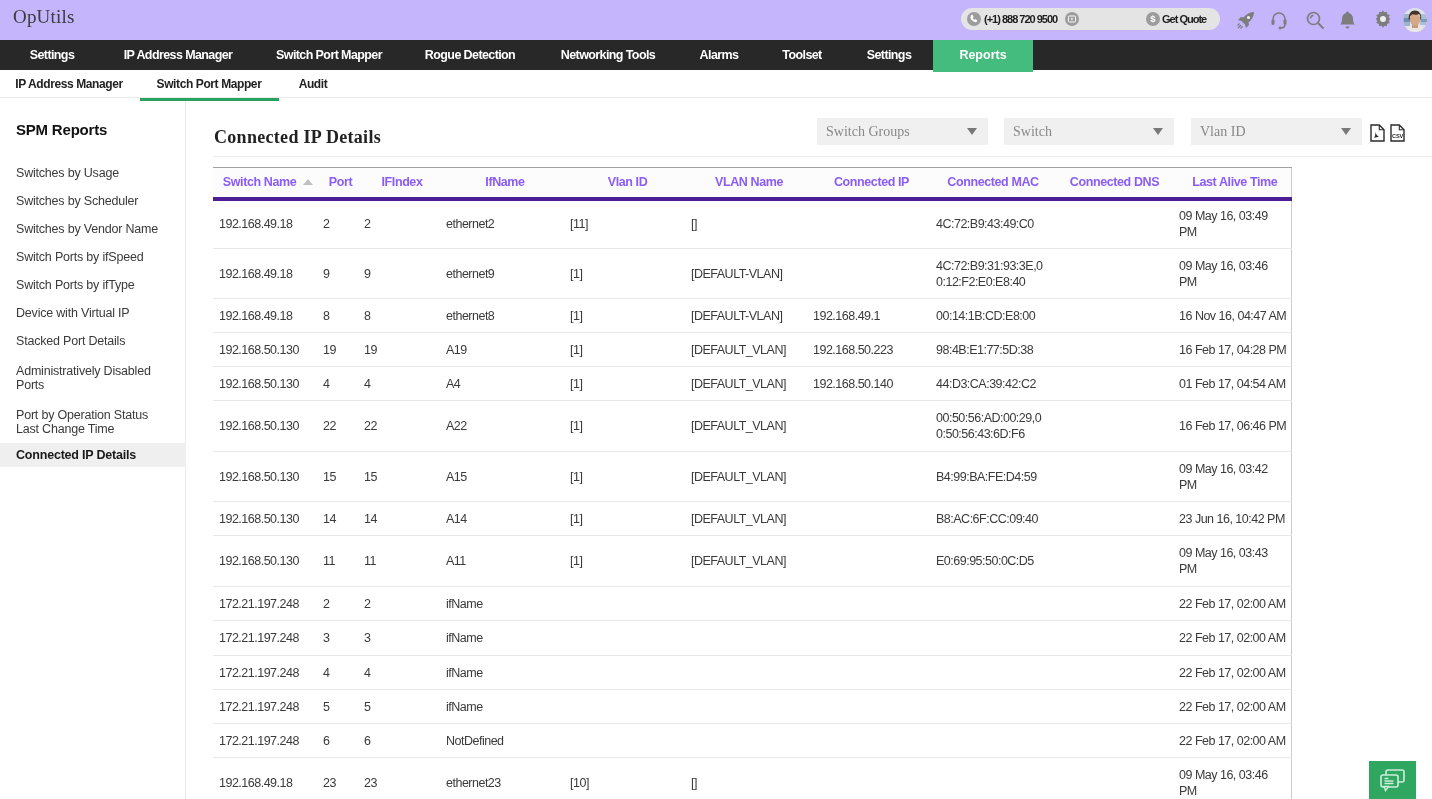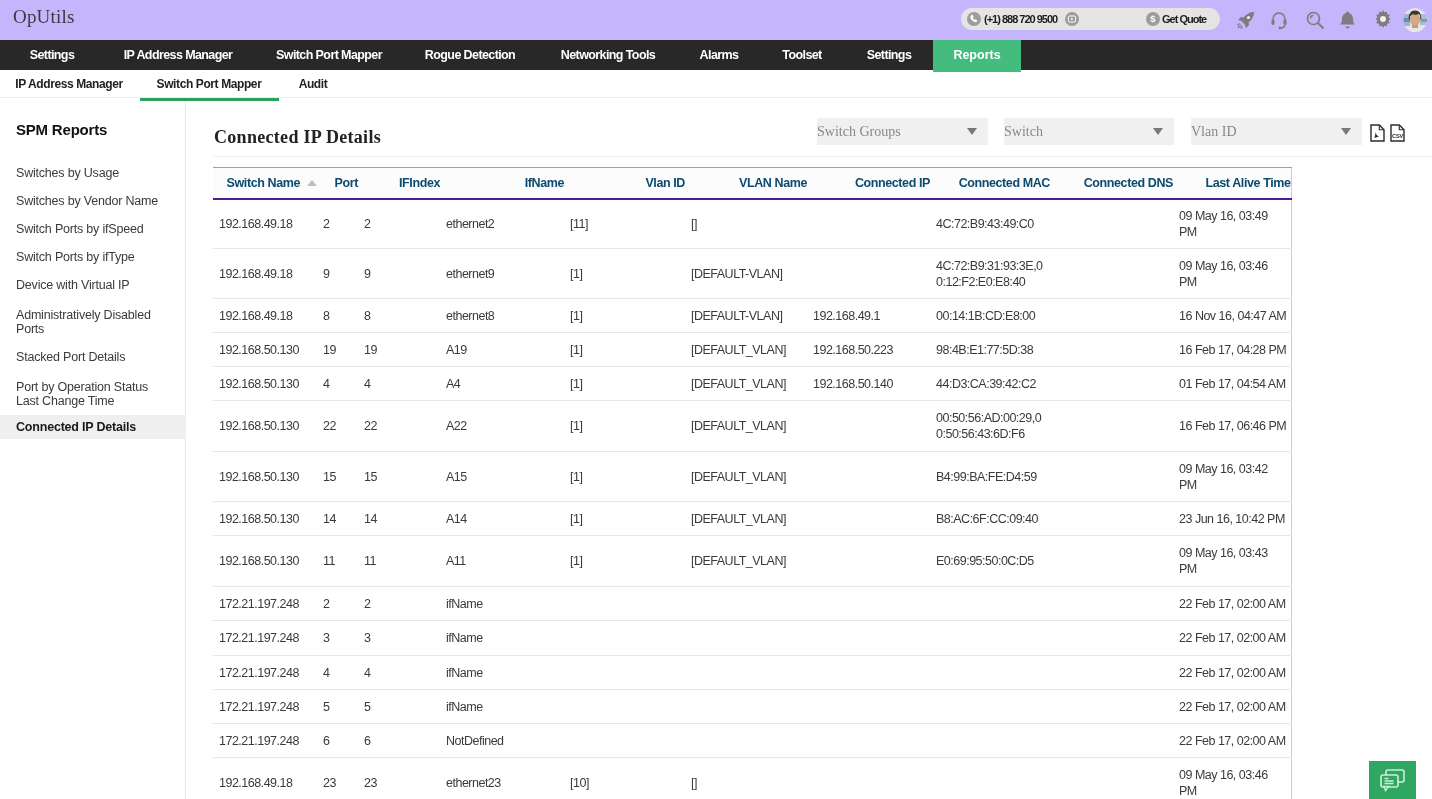--- a/index.html
+++ b/index.html
@@ -5,35 +5,35 @@
 * { margin:0; padding:0; box-sizing:border-box; }
 html,body { width:1432px; height:799px; overflow:hidden; background:#fff; font-family:"Liberation Sans", sans-serif; }
 .topbar { position:absolute; left:0; top:0; width:1432px; height:40px; background:#c4b5fd; }
 .logo { position:absolute; left:13px; top:6px; font-family:"Liberation Serif", serif; font-size:19px; color:#3c3c3c; letter-spacing:0.2px; }
 .pill { position:absolute; left:961px; top:8px; width:259px; height:22px; background:#e4e4e4; border-radius:11px; }
 .pill-item { position:absolute; top:8px; height:22px; line-height:22px; font-size:11px; font-weight:bold; color:#1d1d1d; letter-spacing:-1px; }
 .circ-svg { position:absolute; top:12px; }
 .topicon { position:absolute; top:10px; }
 .nav { position:absolute; left:0; top:40px; width:1432px; height:30px; background:#282828; }
 .nav-item { position:absolute; top:0; height:30px; line-height:30px; color:#fff; font-size:12.5px; font-weight:bold; letter-spacing:-0.6px; transform:translateX(-50%); white-space:nowrap; }
-.reports-tab { position:absolute; left:933px; top:0; width:88px; height:32px; background:#44bc7e; text-align:center; line-height:30px; color:#fff; font-size:12.5px; font-weight:bold; z-index:3; }
+.reports-tab { position:absolute; left:933px; top:0; width:100px; height:32px; background:#44bc7e; text-align:center; line-height:30px; color:#fff; font-size:12.5px; font-weight:bold; z-index:3; }
 .subnav { position:absolute; left:0; top:70px; width:1432px; height:28px; background:#fff; border-bottom:1px solid #ececec; }
 .subnav-item { position:absolute; top:0; height:28px; line-height:28px; font-size:12px; letter-spacing:-0.4px; font-weight:bold; color:#222; transform:translateX(-50%); white-space:nowrap; }
 .green-underline { position:absolute; left:140px; top:98px; width:139px; height:3px; background:#27a35f; z-index:2; }
 .sidebar { position:absolute; left:0; top:98px; width:186px; height:701px; background:#fff; border-right:1px solid #e9e9e9; }
 .side-head { position:absolute; left:16px; top:121px; font-size:15px; font-weight:bold; color:#111; letter-spacing:-0.2px; }
 .side-list { position:absolute; left:0; top:159px; width:186px; }
 .side-item { padding:7px 10px 7px 16px; font-size:12.5px; line-height:14px; color:#3a3a3a; letter-spacing:-0.2px; }
 .side-item.sel { background:#efefef; color:#1a1a1a; font-weight:bold; }
 .title { position:absolute; left:214px; top:127px; font-family:"Liberation Serif", serif; font-size:18px; font-weight:bold; color:#222; letter-spacing:0.3px; }
-.dd { position:absolute; top:118px; height:27px; background:#f0f0f0; font-family:"Liberation Serif", serif; font-size:14px; color:#888; line-height:27px; }
+.dd { position:absolute; top:118px; height:27px; background:#f0f0f0; font-family:"Liberation Serif", serif; font-size:14px; color:#888; line-height:27px; padding-left:9px; }
 .dd .arr { position:absolute; right:11px; top:10px; width:0; height:0; border-left:5.5px solid transparent; border-right:5.5px solid transparent; border-top:7px solid #787878; }
 .divider { position:absolute; left:213px; top:156px; width:1219px; height:1px; background:#ececec; }
 table.grid { position:absolute; left:213px; top:167px; width:1078px; border-collapse:collapse; table-layout:fixed; }
-table.grid th { border-top:1px solid #9f9f9f; border-bottom:2px solid #4c1d95; background:#fcfcfc; height:31px; font-size:12.5px; color:#0c4a6e; text-align:right; padding:0 0 0 6px; letter-spacing:-0.4px; font-weight:bold; }
+table.grid th { border-top:1px solid #9f9f9f; border-bottom:4px solid #4c1d95; background:#fcfcfc; height:31px; font-size:12.5px; color:#8b5cf6; text-align:center; padding:0 0 0 6px; letter-spacing:-0.4px; font-weight:bold; }
 table.grid td { border-bottom:1px solid #e8e8e8; font-size:12.5px; color:#3a3a3a; padding:0 4px 0 6px; letter-spacing:-0.5px; line-height:16px; vertical-align:middle; white-space:nowrap; overflow:hidden; }
 table.grid { border-right:1px solid #ccc; }
 .sort { display:inline-block; width:0; height:0; border-left:5px solid transparent; border-right:5px solid transparent; border-bottom:6px solid #c0c0c0; margin-left:7px; position:relative; top:-1px; }
 .chatbtn { position:absolute; left:1369px; top:761px; width:47px; height:38px; background:#2fa761; }
 </style>
 </head>
 <body>
 <div class="topbar">
   <div class="logo">OpUtils</div>
   <div class="pill"></div>
@@ -111,26 +111,27 @@
 <div class="subnav">
   <div class="subnav-item" style="left:69px;">IP Address Manager</div>
   <div class="subnav-item" style="left:209px;">Switch Port Mapper</div>
   <div class="subnav-item" style="left:313px;">Audit</div>
 </div>
 <div class="green-underline"></div>
 <div class="sidebar"></div>
 <div class="side-head">SPM Reports</div>
 <div class="side-list">
   <div class="side-item">Switches by Usage</div>
+  <div class="side-item">Switches by Scheduler</div>
   <div class="side-item">Switches by Vendor Name</div>
   <div class="side-item">Switch Ports by ifSpeed</div>
   <div class="side-item">Switch Ports by ifType</div>
   <div class="side-item">Device with Virtual IP</div>
+  <div class="side-item">Stacked Port Details</div>
   <div class="side-item" style="padding-top:9px;">Administratively Disabled<br>Ports</div>
-  <div class="side-item">Stacked Port Details</div>
   <div class="side-item" style="padding-top:9px;">Port by Operation Status<br>Last Change Time</div>
   <div class="side-item sel" style="padding-top:5px;padding-bottom:5px;">Connected IP Details</div>
 </div>
 <div class="title">Connected IP Details</div>
 <div class="dd" style="left:817px;width:171px;">Switch Groups<span class="arr"></span></div>
 <div class="dd" style="left:1004px;width:170px;">Switch<span class="arr"></span></div>
 <div class="dd" style="left:1191px;width:171px;">Vlan ID<span class="arr"></span></div>
 <svg style="position:absolute;left:1370px;top:124px;" width="15" height="18" viewBox="0 0 15 18">
     <path fill="none" stroke="#2b2b2b" stroke-width="1.4" d="M1 1h8.3L14 5.7V17H1z"></path>
     <path fill="none" stroke="#2b2b2b" stroke-width="1.1" d="M9.3 1.2v4.5H14"></path>

